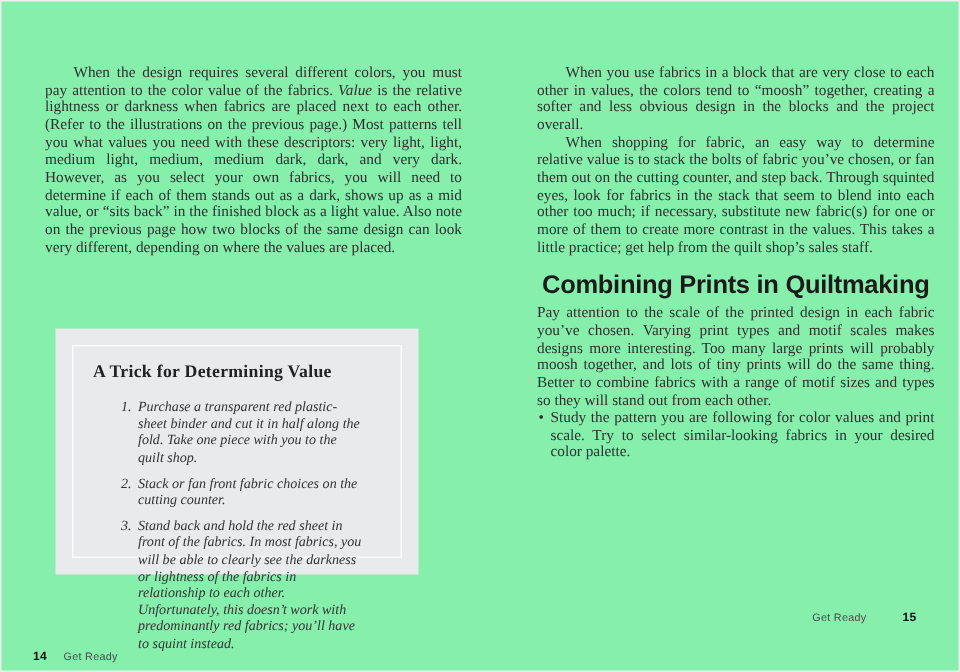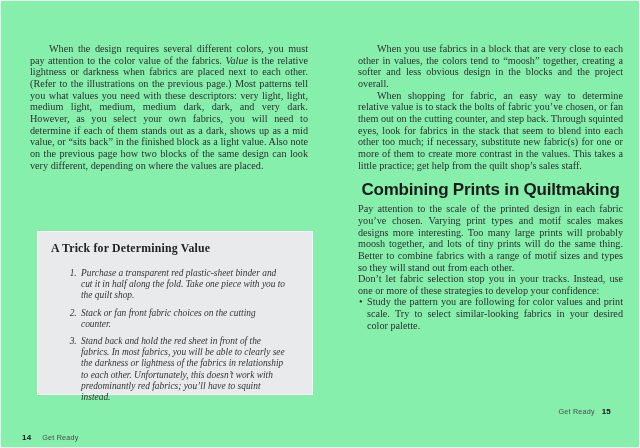--- a/index.html
+++ b/index.html
@@ -12,22 +12,22 @@
 
   
   .col-left { position:absolute; left:30px; top:43px; width:278px; }
   .body-para {
     margin:0; font-size:10.2px; line-height:11.65px;
     text-align:justify; color:#2e2e2e;
   }
   .indent { text-indent:19px; }
 
   .trick-box {
-    position:absolute; left:37px; top:231px; width:276px; height:164px;
-    box-sizing:border-box; padding:0;
+    position:absolute; left:37px; top:219px; width:242px; height:164px;
+    box-sizing:border-box; padding:11px;
   }
   .trick-box-inner {
     border:1px solid #fcfcfc; height:100%; box-sizing:border-box;
     padding:9px 13px 0 13px;
   }
   .trick-title {
     margin:0 0 7px 0; font-weight:bold; font-size:11.8px;
     color:#222222; letter-spacing:0.2px;
   }
   .trick-list {
@@ -52,21 +52,21 @@
 
   
   .footer {
     position:absolute; font-family:"Liberation Sans", sans-serif;
     font-size:7.2px; color:#4a4a4a; letter-spacing:0.2px;
   }
   .footer .num { font-weight:bold; font-size:8px; color:#111111; }
   .footer-left { left:22px; top:433px; }
   .footer-left .label { margin-left:11px; }
   .footer-right { top:407px; right:29px; }
-  .footer-right .num { margin-left:7px; }
+  .footer-right .num { margin-left:24px; }
 </style>
 </head>
 <body>
 
 <div class="spread" style="background: #86efac;">
 
   <div class="col-left">
     <p class="body-para indent"><span>When the design requires several different colors, you must pay attention to the color value of the fabrics. </span><i>Value</i><span> is the relative lightness or darkness when fabrics are placed next to each other. (Refer to the illustrations on the previous page.) Most patterns tell you what values you need with these descriptors: very light, light, medium light, medium, medium dark, dark, and very dark. However, as you select your own fabrics, you will need to determine if each of them stands out as a dark, shows up as a mid value, or “sits back” in the finished block as a light value. Also note on the previous page how two blocks of the same design can look very different, depending on where the values are placed.</span></p>
   </div>
 
@@ -83,21 +83,20 @@
 
   <div class="footer footer-left">
     <span class="num">14</span><span class="label">Get Ready</span>
   </div>
 
   <div class="col-right">
     <p class="body-para indent">When you use fabrics in a block that are very close to each other in values, the colors tend to “moosh” together, creating a softer and less obvious design in the blocks and the project overall.</p>
     <p class="body-para indent">When shopping for fabric, an easy way to determine relative value is to stack the bolts of fabric you’ve chosen, or fan them out on the cutting counter, and step back. Through squinted eyes, look for fabrics in the stack that seem to blend into each other too much; if necessary, substitute new fabric(s) for one or more of them to create more contrast in the values. This takes a little practice; get help from the quilt shop’s sales staff.</p>
     <h3 class="r-heading">Combining Prints in Quiltmaking</h3>
     <p class="body-para">Pay attention to the scale of the printed design in each fabric you’ve chosen. Varying print types and motif scales makes designs more interesting. Too many large prints will probably moosh together, and lots of tiny prints will do the same thing. Better to combine fabrics with a range of motif sizes and types so they will stand out from each other.</p>
-    <p class="body-para">Don’t let fabric selection stop you in your tracks. Instead, use one or more of these strategies to develop your confidence:</p>
     <ul class="bullet-list">
         <li>Study the pattern you are following for color values and print scale. Try to select similar-looking fabrics in your desired color palette.</li>
       </ul>
   </div>
 
   <div class="footer footer-right">
     <span class="label">Get Ready</span><span class="num">15</span>
   </div>
 
 </div>

